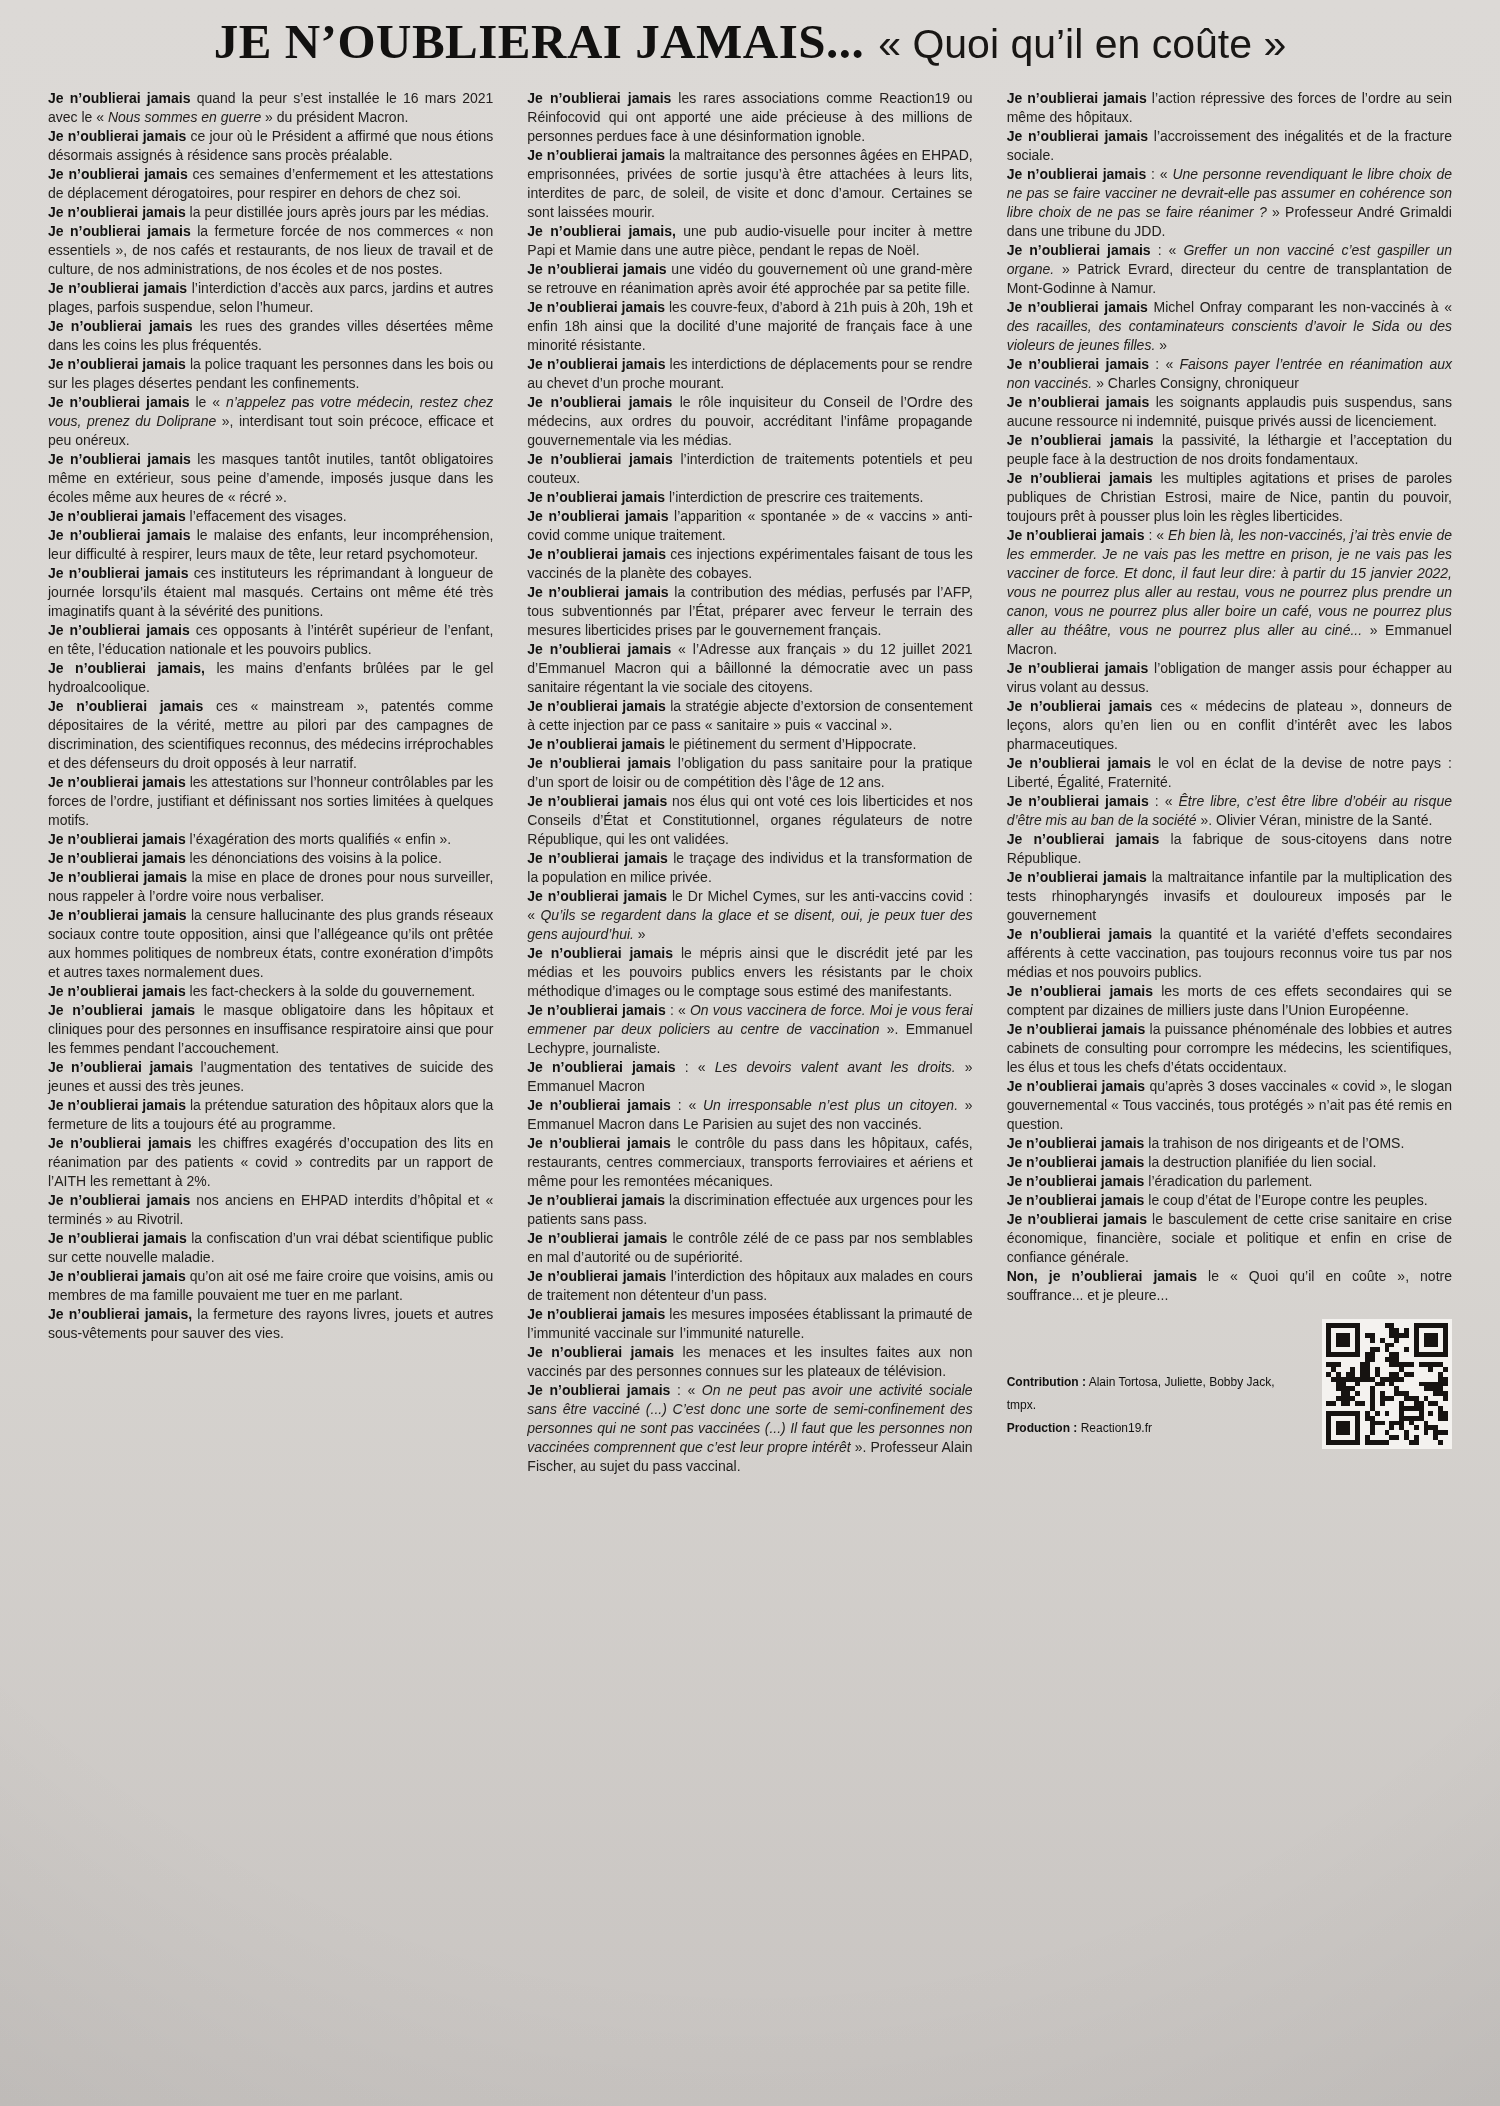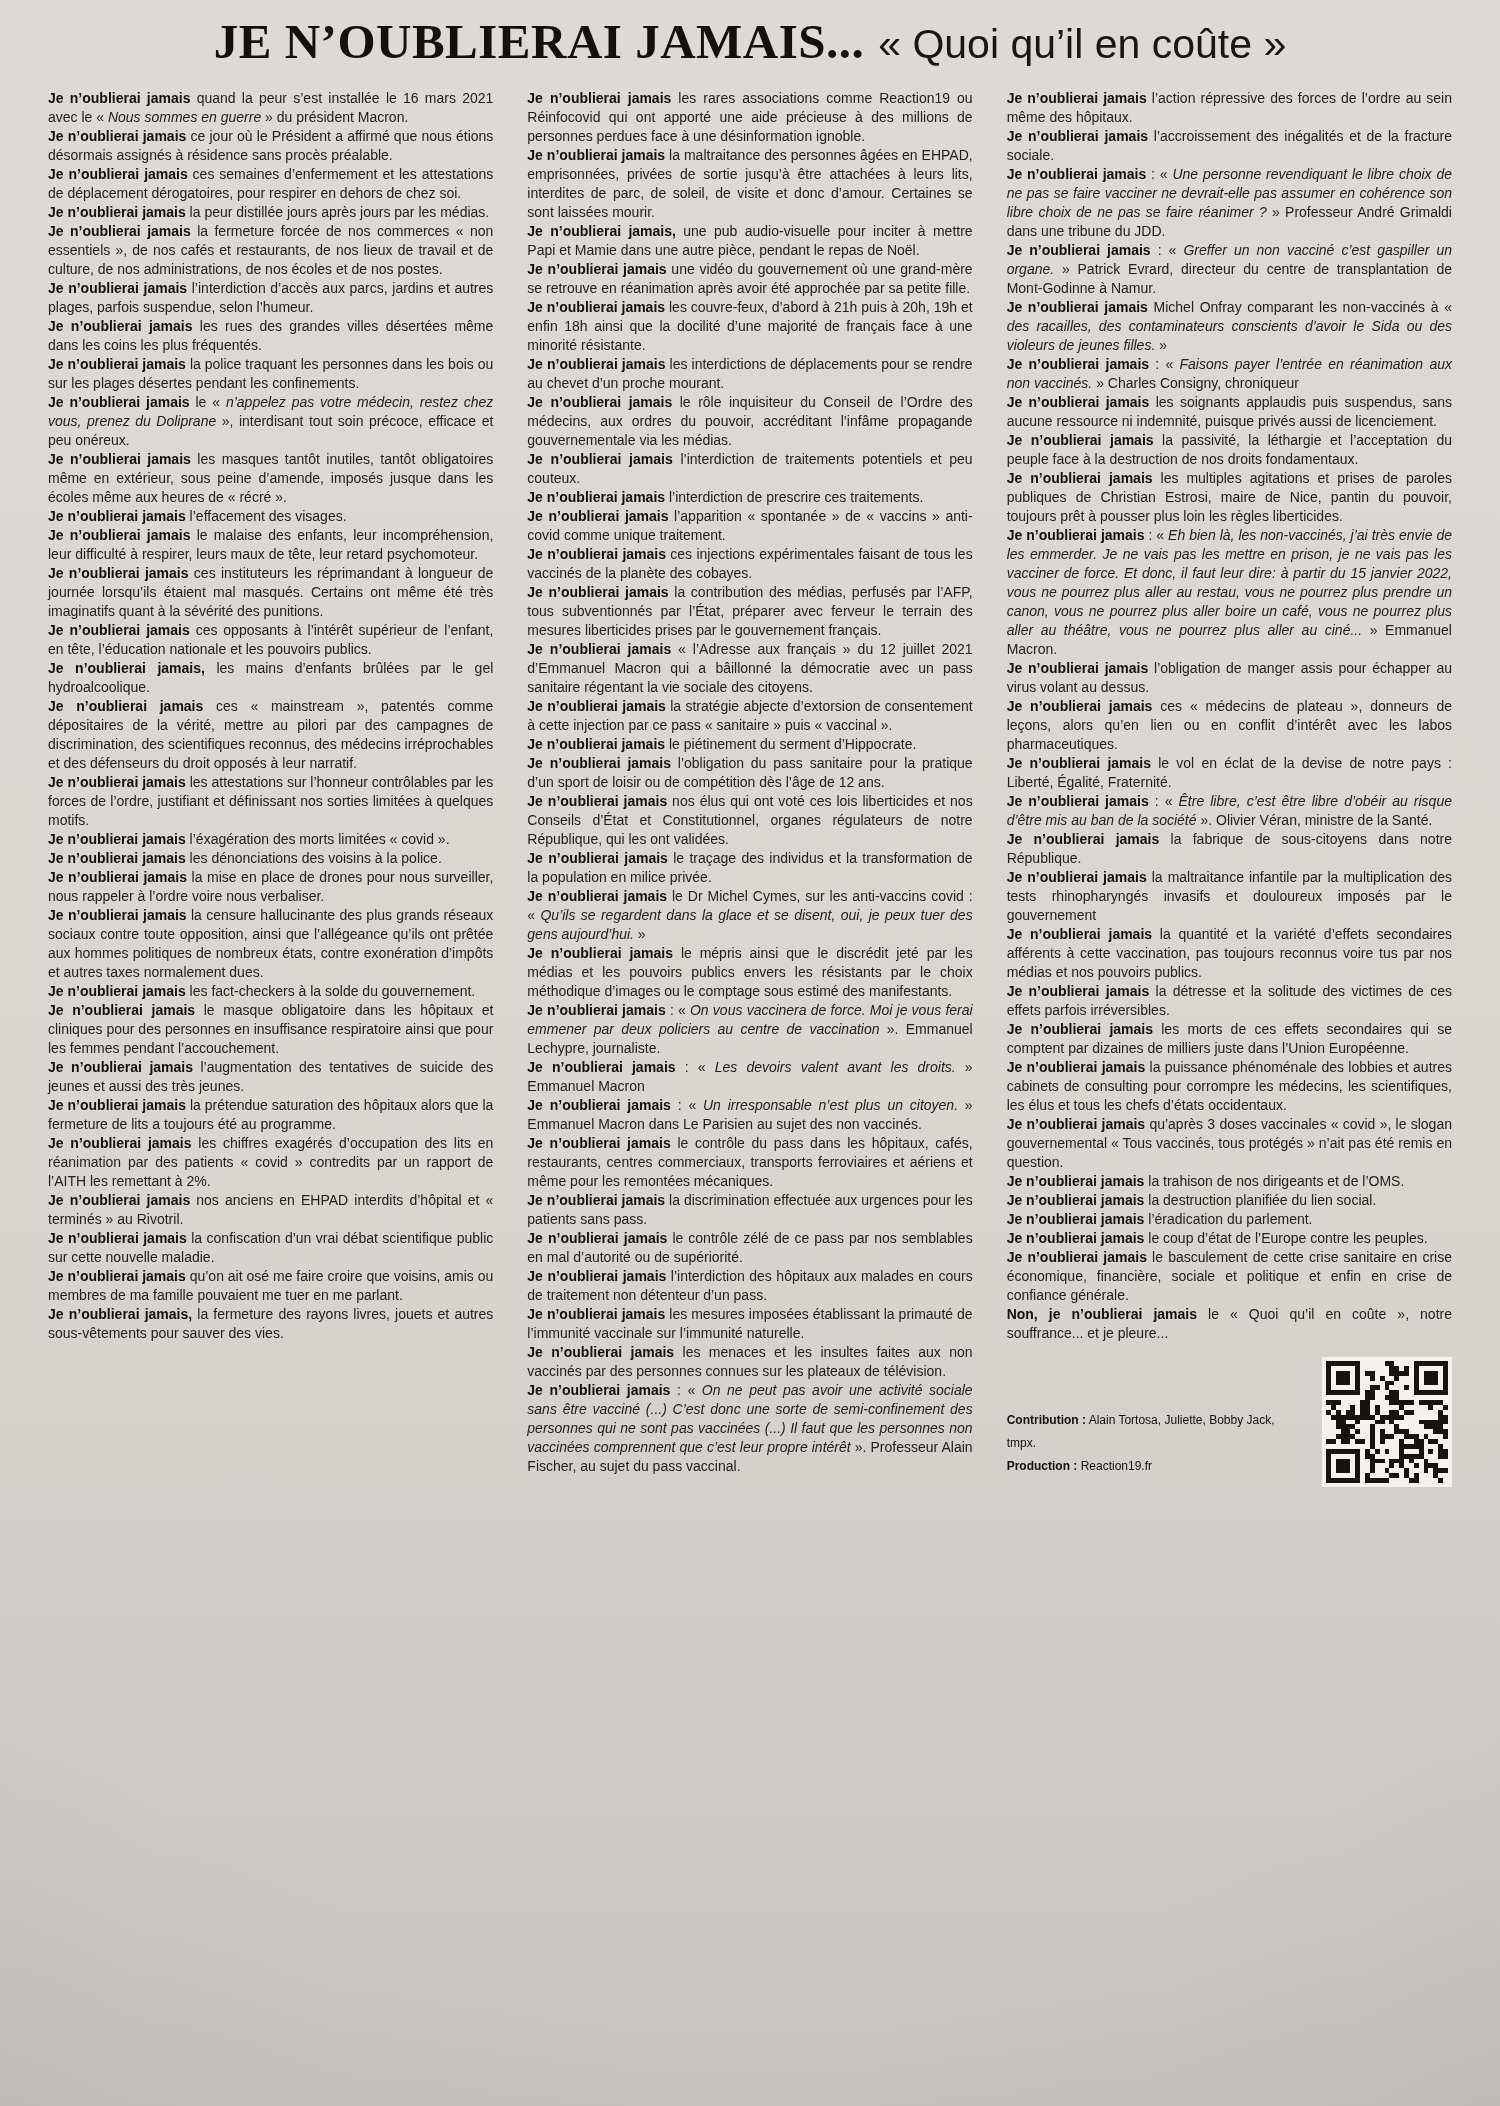--- a/index.html
+++ b/index.html
@@ -107,21 +107,21 @@
       <p class="para"><b class="lead">Je n’oublierai jamais</b><span> la police traquant les personnes dans les bois ou sur les plages désertes pendant les confinements.</span></p>
       <p class="para"><b class="lead">Je n’oublierai jamais</b><span> le « </span><i>n’appelez pas votre médecin, restez chez vous, prenez du Doliprane</i><span> », interdisant tout soin précoce, efficace et peu onéreux.</span></p>
       <p class="para"><b class="lead">Je n’oublierai jamais</b><span> les masques tantôt inutiles, tantôt obligatoires même en extérieur, sous peine d’amende, imposés jusque dans les écoles même aux heures de « récré ».</span></p>
       <p class="para"><b class="lead">Je n’oublierai jamais</b><span> l’effacement des visages.</span></p>
       <p class="para"><b class="lead">Je n’oublierai jamais</b><span> le malaise des enfants, leur incompréhension, leur difficulté à respirer, leurs maux de tête, leur retard psychomoteur.</span></p>
       <p class="para"><b class="lead">Je n’oublierai jamais</b><span> ces instituteurs les réprimandant à longueur de journée lorsqu’ils étaient mal masqués. Certains ont même été très imaginatifs quant à la sévérité des punitions.</span></p>
       <p class="para"><b class="lead">Je n’oublierai jamais</b><span> ces opposants à l’intérêt supérieur de l’enfant, en tête, l’éducation nationale et les pouvoirs publics.</span></p>
       <p class="para"><b class="lead">Je n’oublierai jamais,</b><span> les mains d’enfants brûlées par le gel hydroalcoolique.</span></p>
       <p class="para"><b class="lead">Je n’oublierai jamais</b><span> ces « mainstream », patentés comme dépositaires de la vérité, mettre au pilori par des campagnes de discrimination, des scientifiques reconnus, des médecins irréprochables et des défenseurs du droit opposés à leur narratif.</span></p>
       <p class="para"><b class="lead">Je n’oublierai jamais</b><span> les attestations sur l’honneur contrôlables par les forces de l’ordre, justifiant et définissant nos sorties limitées à quelques motifs.</span></p>
-      <p class="para"><b class="lead">Je n’oublierai jamais</b><span> l’éxagération des morts limitées « covid ».</span></p>
+      <p class="para"><b class="lead">Je n’oublierai jamais</b><span> l’éxagération des morts qualifiés « enfin ».</span></p>
       <p class="para"><b class="lead">Je n’oublierai jamais</b><span> les dénonciations des voisins à la police.</span></p>
       <p class="para"><b class="lead">Je n’oublierai jamais</b><span> la mise en place de drones pour nous surveiller, nous rappeler à l’ordre voire nous verbaliser.</span></p>
       <p class="para"><b class="lead">Je n’oublierai jamais</b><span> la censure hallucinante des plus grands réseaux sociaux contre toute opposition, ainsi que l’allégeance qu’ils ont prêtée aux hommes politiques de nombreux états, contre exonération d’impôts et autres taxes normalement dues.</span></p>
       <p class="para"><b class="lead">Je n’oublierai jamais</b><span> les fact-checkers à la solde du gouvernement.</span></p>
       <p class="para"><b class="lead">Je n’oublierai jamais</b><span> le masque obligatoire dans les hôpitaux et cliniques pour des personnes en insuffisance respiratoire ainsi que pour les femmes pendant l’accouchement.</span></p>
       <p class="para"><b class="lead">Je n’oublierai jamais</b><span> l’augmentation des tentatives de suicide des jeunes et aussi des très jeunes.</span></p>
       <p class="para"><b class="lead">Je n’oublierai jamais</b><span> la prétendue saturation des hôpitaux alors que la fermeture de lits a toujours été au programme.</span></p>
       <p class="para"><b class="lead">Je n’oublierai jamais</b><span> les chiffres exagérés d’occupation des lits en réanimation par des patients « covid » contredits par un rapport de l’AITH les remettant à 2%.</span></p>
       <p class="para"><b class="lead">Je n’oublierai jamais</b><span> nos anciens en EHPAD interdits d’hôpital et « terminés » au Rivotril.</span></p>
       <p class="para"><b class="lead">Je n’oublierai jamais</b><span> la confiscation d’un vrai débat scientifique public sur cette nouvelle maladie.</span></p>
@@ -172,21 +172,20 @@
       <p class="para"><b class="lead">Je n’oublierai jamais</b><span> la passivité, la léthargie et l’acceptation du peuple face à la destruction de nos droits fondamentaux.</span></p>
       <p class="para"><b class="lead">Je n’oublierai jamais</b><span> les multiples agitations et prises de paroles publiques de Christian Estrosi, maire de Nice, pantin du pouvoir, toujours prêt à pousser plus loin les règles liberticides.</span></p>
       <p class="para"><b class="lead">Je n’oublierai jamais</b><span> : « </span><i>Eh bien là, les non-vaccinés, j’ai très envie de les emmerder. Je ne vais pas les mettre en prison, je ne vais pas les vacciner de force. Et donc, il faut leur dire: à partir du 15 janvier 2022, vous ne pourrez plus aller au restau, vous ne pourrez plus prendre un canon, vous ne pourrez plus aller boire un café, vous ne pourrez plus aller au théâtre, vous ne pourrez plus aller au ciné...</i><span> » Emmanuel Macron.</span></p>
       <p class="para"><b class="lead">Je n’oublierai jamais</b><span> l’obligation de manger assis pour échapper au virus volant au dessus.</span></p>
       <p class="para"><b class="lead">Je n’oublierai jamais</b><span> ces « médecins de plateau », donneurs de leçons, alors qu’en lien ou en conflit d’intérêt avec les labos pharmaceutiques.</span></p>
       <p class="para"><b class="lead">Je n’oublierai jamais</b><span> le vol en éclat de la devise de notre pays : Liberté, Égalité, Fraternité.</span></p>
       <p class="para"><b class="lead">Je n’oublierai jamais</b><span> : « </span><i>Être libre, c’est être libre d’obéir au risque d’être mis au ban de la société</i><span> ». Olivier Véran, ministre de la Santé.</span></p>
       <p class="para"><b class="lead">Je n’oublierai jamais</b><span> la fabrique de sous-citoyens dans notre République.</span></p>
       <p class="para"><b class="lead">Je n’oublierai jamais</b><span> la maltraitance infantile par la multiplication des tests rhinopharyngés invasifs et douloureux imposés par le gouvernement</span></p>
       <p class="para"><b class="lead">Je n’oublierai jamais</b><span> la quantité et  la variété d’effets secondaires afférents à cette vaccination, pas toujours reconnus voire tus par nos médias et nos pouvoirs publics.</span></p>
-      <p class="para"><b class="lead">Je n’oublierai jamais</b><span> la détresse et la solitude des victimes de ces effets parfois irréversibles.</span></p>
       <p class="para"><b class="lead">Je n’oublierai jamais</b><span> les morts de ces effets secondaires qui se comptent par dizaines de milliers juste dans l’Union Européenne.</span></p>
       <p class="para"><b class="lead">Je n’oublierai jamais</b><span> la puissance phénoménale des lobbies et autres cabinets de consulting pour corrompre les médecins, les scientifiques, les élus et tous les chefs d’états occidentaux.</span></p>
       <p class="para"><b class="lead">Je n’oublierai jamais</b><span> qu’après 3 doses vaccinales « covid », le slogan gouvernemental « Tous vaccinés, tous protégés » n’ait pas été remis en question.</span></p>
       <p class="para"><b class="lead">Je n’oublierai jamais</b><span> la trahison de nos dirigeants et de l’OMS.</span></p>
       <p class="para"><b class="lead">Je n’oublierai jamais</b><span> la destruction  planifiée du lien social.</span></p>
       <p class="para"><b class="lead">Je n’oublierai jamais</b><span> l’éradication du parlement.</span></p>
       <p class="para"><b class="lead">Je n’oublierai jamais</b><span> le coup d’état de l’Europe contre les peuples.</span></p>
       <p class="para"><b class="lead">Je n’oublierai jamais</b><span> le basculement de cette crise sanitaire en crise économique, financière, sociale et politique et enfin en crise de confiance générale.</span></p>
       <p class="para"><b class="lead">Non, je n’oublierai jamais</b><span> le « Quoi qu’il en coûte », notre souffrance... et je pleure...</span></p>
   <div class="credits-row">

